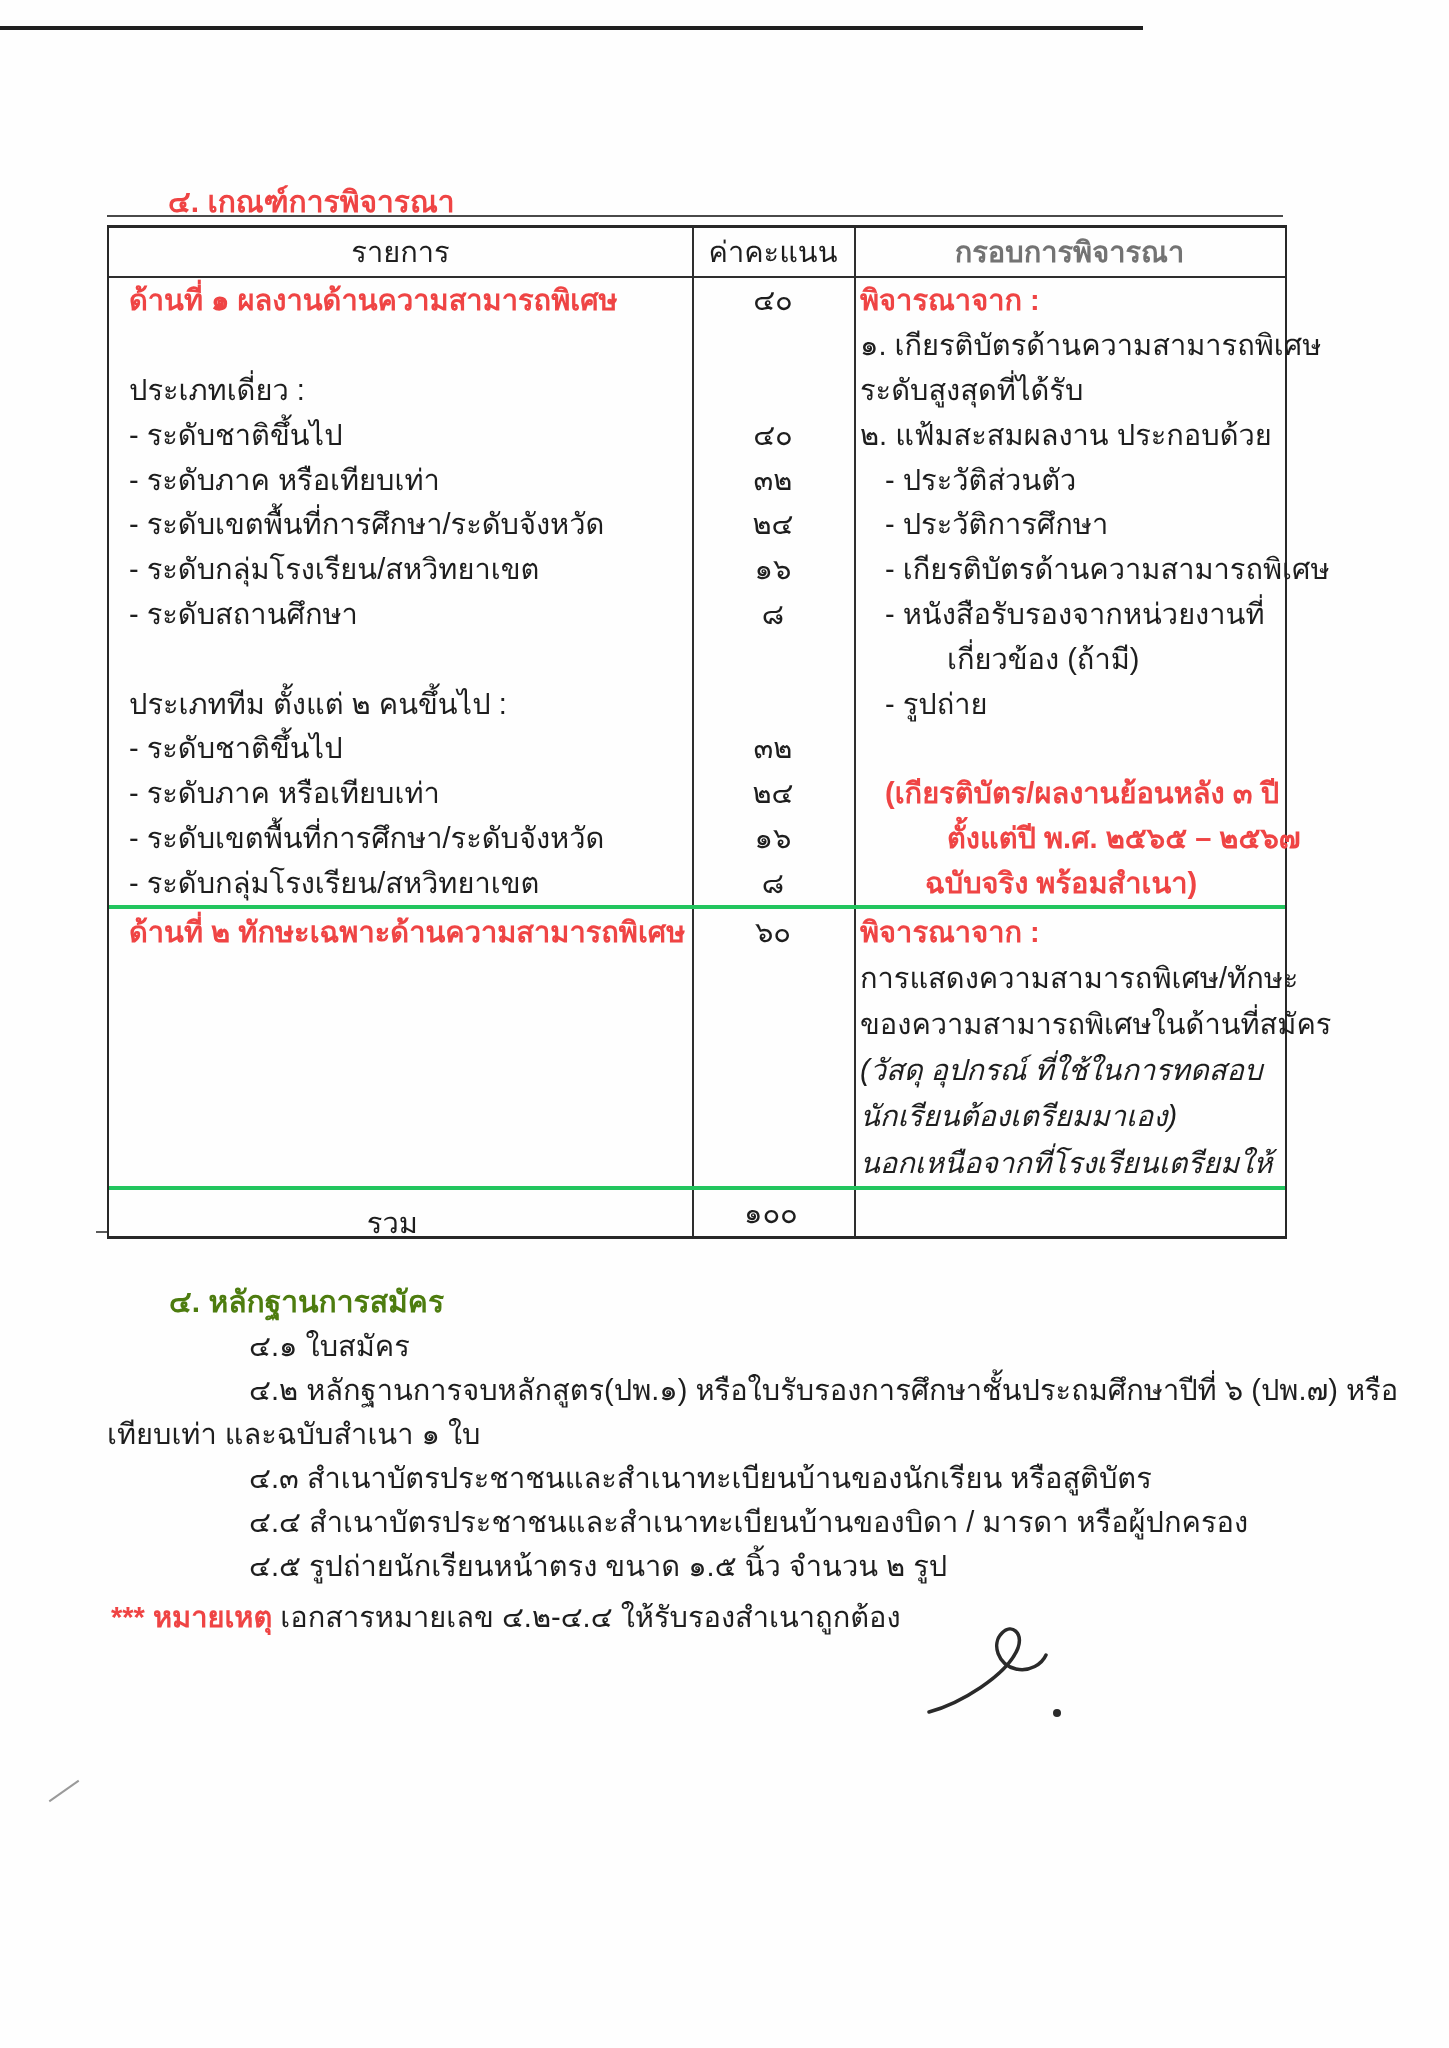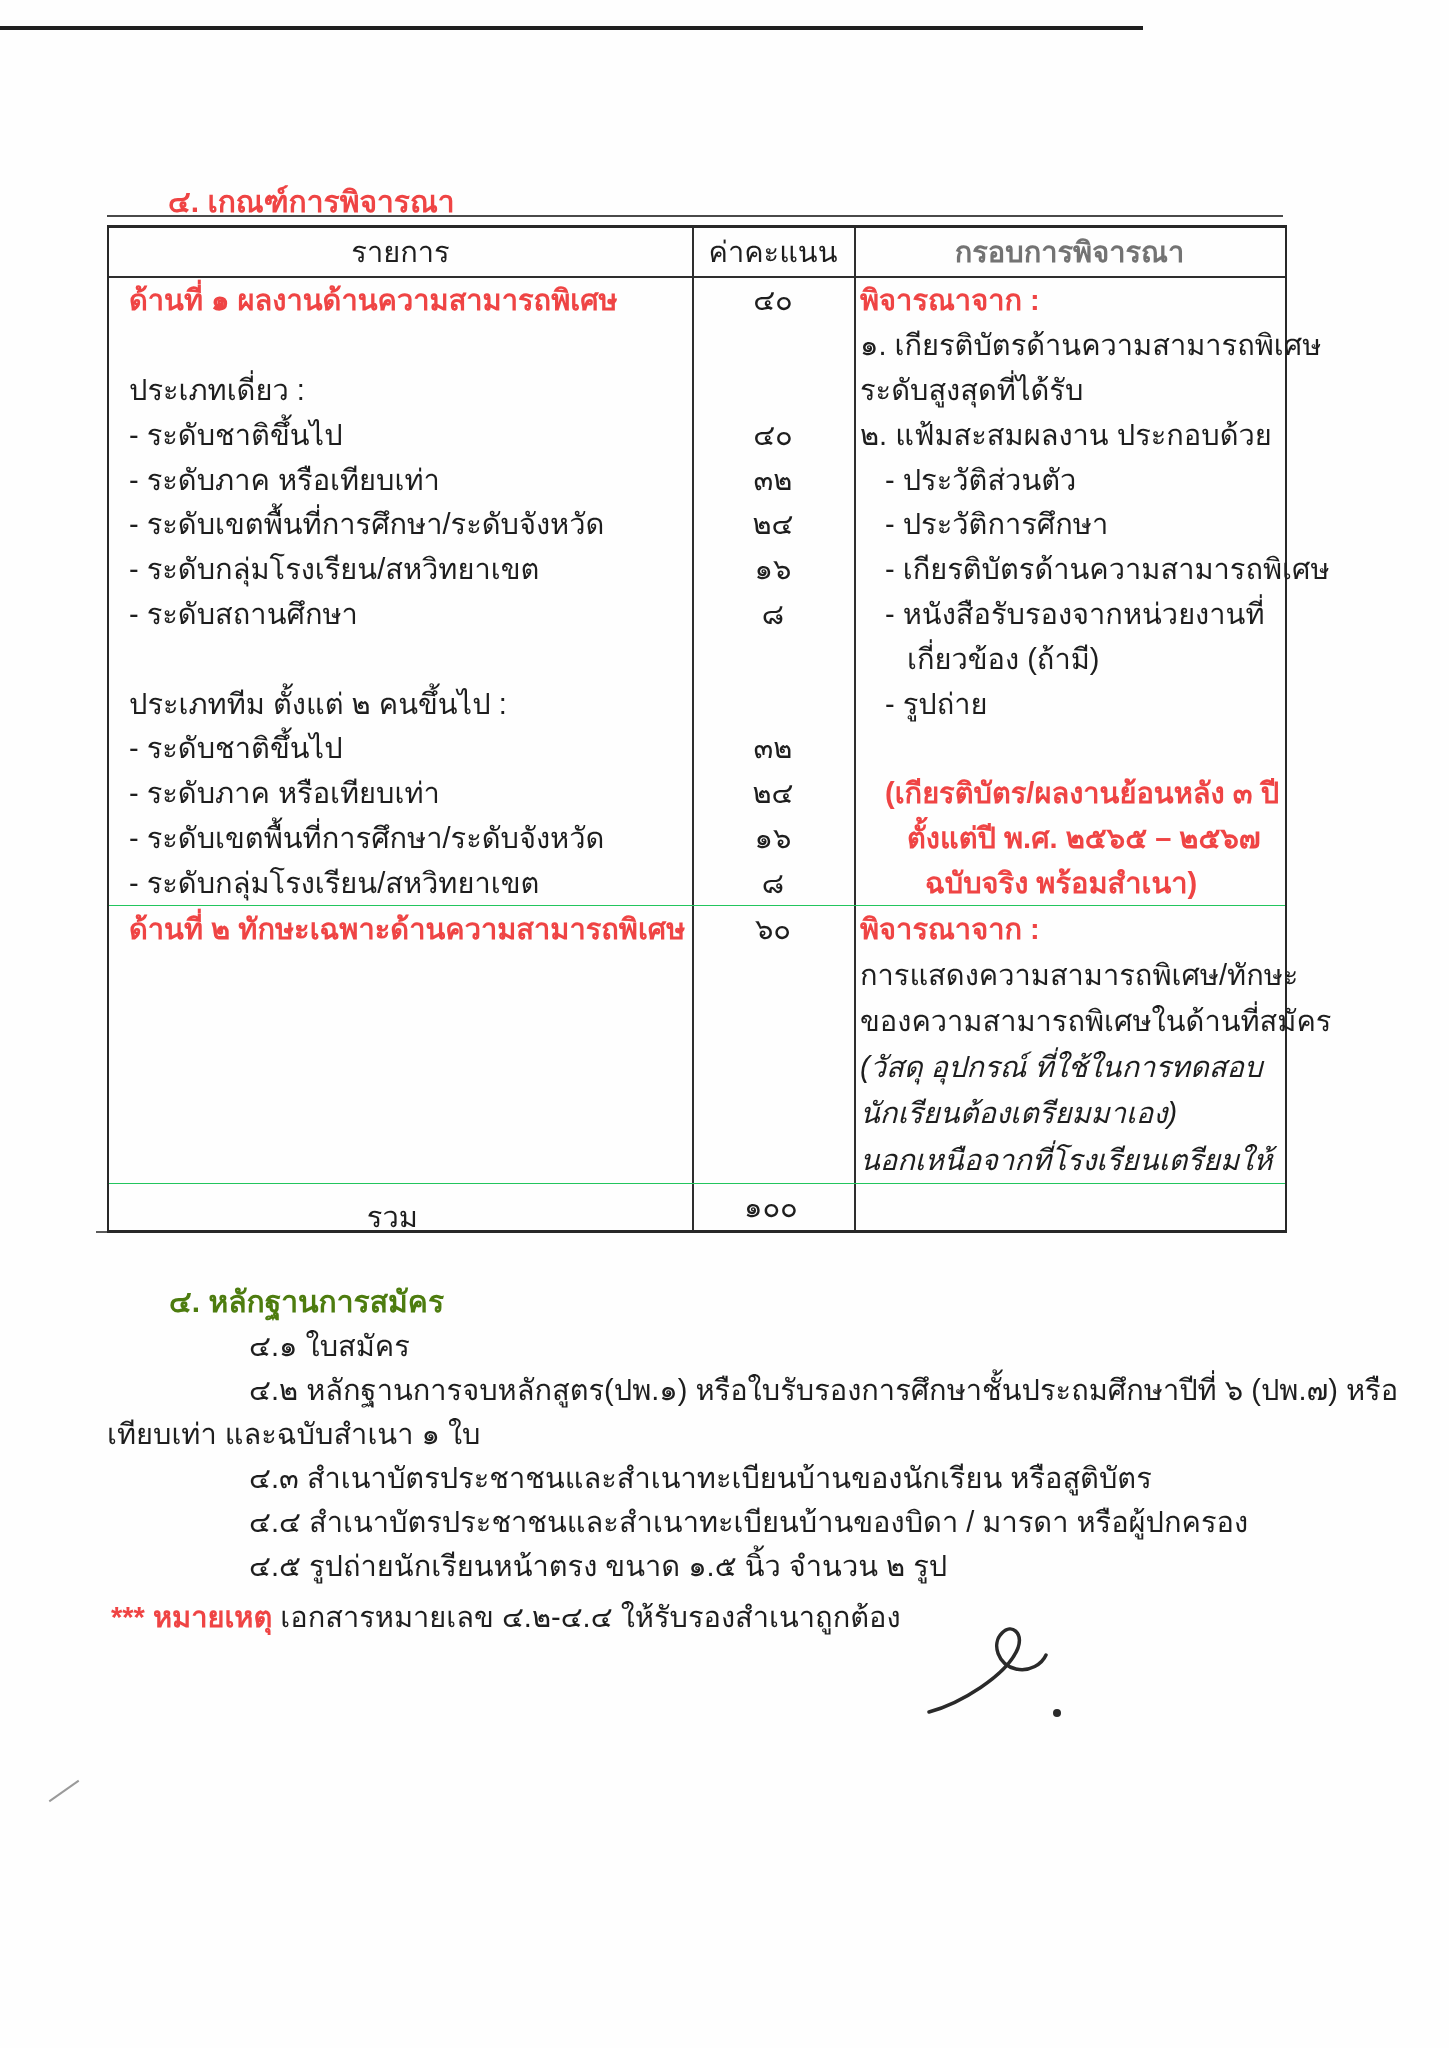--- a/index.html
+++ b/index.html
@@ -25,35 +25,35 @@
     border:2.5px solid #282828;border-top-width:3px;border-bottom-width:3px;
     box-sizing:content-box;background:#fefefe;
   }
   .t-row{position:relative;}
   .t-row::before{content:'';position:absolute;left:583px;top:0;bottom:0;width:2px;background:#2e2e2e;}
   .t-row::after{content:'';position:absolute;left:745px;top:0;bottom:0;width:2px;background:#2e2e2e;}
   .t-head{display:flex;height:48px;align-items:center;border-bottom:2px solid #2e2e2e;}
   .t-head .h1{width:583px;text-align:center;}
   .t-head .h2{width:162px;text-align:center;}
   .t-head .h3{width:431px;text-align:center;font-weight:bold;color:#737373;}
-  .t-body{display:flex;border-bottom:1px solid #22c55e;justify-content:space-between;}
+  .t-body{display:flex;border-bottom:4px solid #22c55e;justify-content:space-between;}
   .row1{height:627px;}
   .row2{height:277px;}
   .left-col{width:745px;}
   .right-col{width:431px;}
   .cl{display:flex;align-items:center;}
   .row1 .cl{height:44.8px;}
   .row2 .cl{height:46.1px;}
   .cl .lab{width:583px;padding-left:20px;box-sizing:border-box;white-space:nowrap;}
   .cl .sc{width:162px;text-align:center;}
   .tl{display:flex;align-items:center;padding-left:6px;white-space:nowrap;}
   .row1 .tl{height:44.8px;}
   .row2 .tl{height:46.1px;}
   .tl.ind1{padding-left:31px;}
-  .tl.ind2{padding-left:53px;}
+  .tl.ind2{padding-left:53px;margin-left:40px;}
   .tl.ind3{padding-left:71px;}
   .t-total{display:flex;height:46px;align-items:center;}
   .t-total .c1{width:583px;text-align:center;margin-top:20px;}
   .t-total .c2{width:196px;text-align:center;}
   .t-total .c3{width:431px;}
   .evidence{position:absolute;left:107px;top:1280px;width:1300px;}
   .ev-line{height:44px;line-height:44px;white-space:nowrap;}
   .ev-title{padding-left:62px;font-weight:bold;color:#4d7c0f;font-size:30px;}
   .ev2{padding-left:142px;}
   .note-line{position:absolute;left:111px;top:1595px;height:44px;line-height:44px;white-space:nowrap;}

